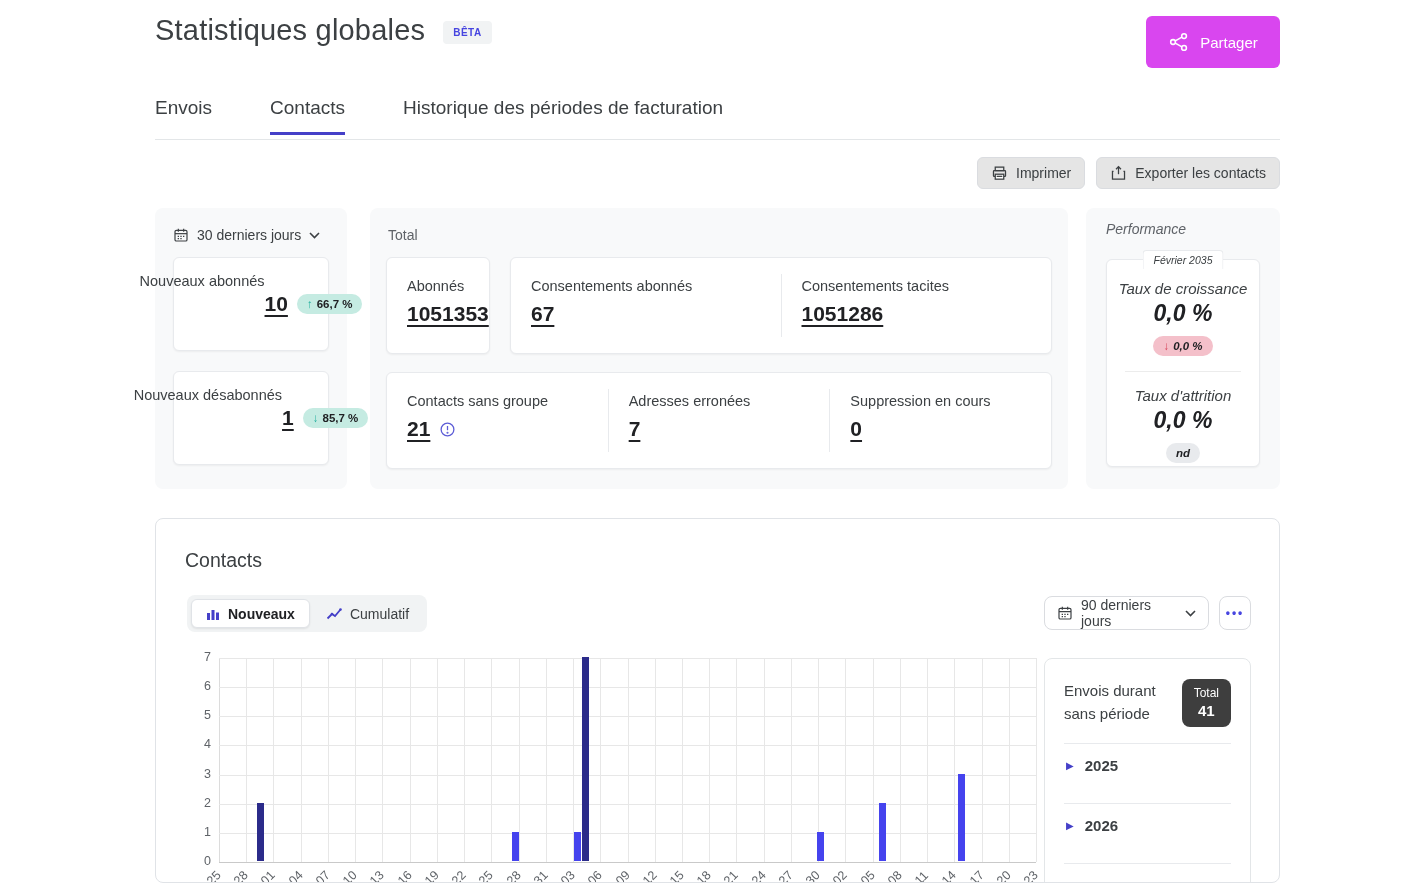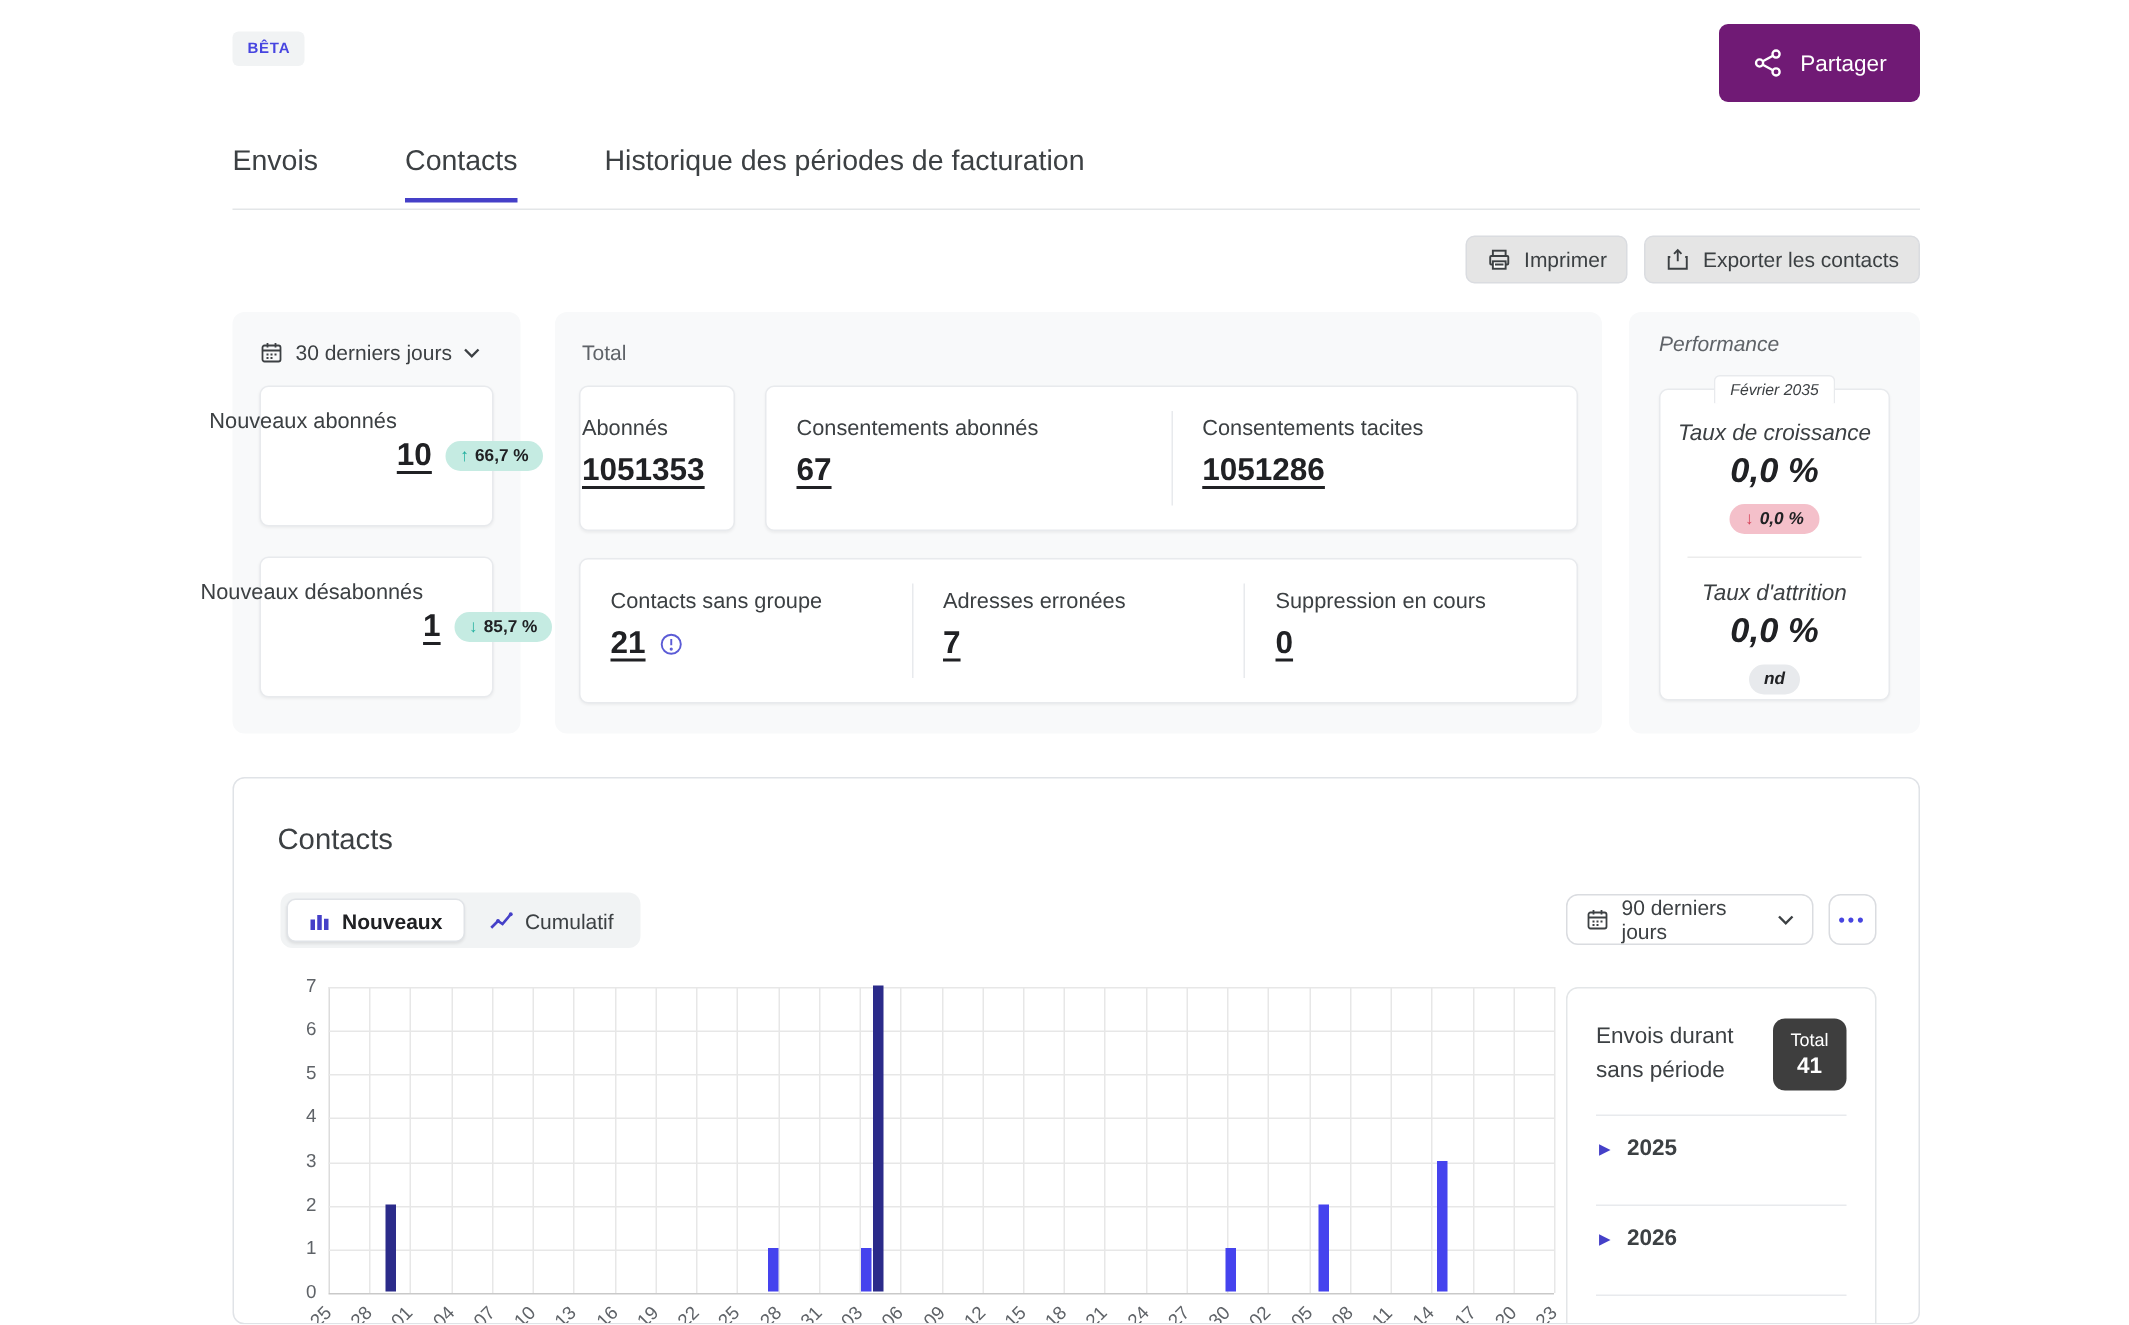--- a/index.html
+++ b/index.html
@@ -3,21 +3,21 @@
 <meta charset="utf-8">
 <style>
   * { margin:0; padding:0; box-sizing:border-box; }
   body { background:#fff; font-family:"Liberation Sans", sans-serif; color:#3c4043; }
   .page { position:relative; width:1419px; height:883px; background:#fff; overflow:hidden; }
 
   
   .title-row { position:absolute; left:155px; top:14px; display:flex; align-items:flex-start; gap:18px; }
   .page-title { font-size:29px; font-weight:400; color:#3c4043; letter-spacing:.2px; }
   .beta-badge { margin-top:7px; background:#f1f3f4; color:#4745e0; font-size:10px; font-weight:700; letter-spacing:.5px; padding:6px 10px; border-radius:4px; }
-  .share-btn { position:absolute; right:139px; top:16px; width:134px; height:52px; background:#701a75; border:none; border-radius:6px; color:#fff; font-size:15px; font-family:inherit; display:flex; align-items:center; justify-content:center; gap:10px; cursor:pointer; }
+  .share-btn { position:absolute; right:139px; top:16px; width:134px; height:52px; background:#d946ef; border:none; border-radius:6px; color:#fff; font-size:15px; font-family:inherit; display:flex; align-items:center; justify-content:center; gap:10px; cursor:pointer; }
 
   
   .tabs { position:absolute; left:155px; top:97px; display:flex; gap:58px; font-size:19px; color:#3c4043; }
   .tab { padding-bottom:13px; cursor:pointer; }
   .tab.active { border-bottom:3px solid #4540c8; }
   .tabs-divider { position:absolute; left:155px; width:1125px; top:139px; height:1px; background:#e3e6e8; }
 
   
   .actions { position:absolute; top:157px; right:139px; display:flex; gap:11px; }
   .light-btn { height:32px; background:#e5e5e5; border:1px solid #dadce0; border-radius:6px; font-size:14px; font-family:inherit; color:#3c4043; display:flex; align-items:center; gap:8px; padding:0 13px; cursor:pointer; }
@@ -38,21 +38,21 @@
   .pill.teal .pill-arrow { color:#1fae9d; }
   .pill.pink { background:#f4c0ca; }
   .pill.pink .pill-arrow { color:#d53f56; }
   .pill.gray { background:#e8eaed; }
   .pill-arrow { font-weight:700; }
 
   .total-panel { width:698px; height:281px; padding:13px 16px; margin-right:18px; }
   .total-panel .panel-label { padding:6px 2px 14px 2px; }
   .stat-row { display:flex; gap:20px; margin-bottom:18px; }
   .stat-card { background:#fff; border:1px solid #e8eaed; border-radius:6px; box-shadow:0 1px 2px rgba(0,0,0,.05); height:97px; }
-  .stat-card.single { width:104px; padding:20px 1px; }
+  .stat-card.single { width:104px; padding:20px 20px; }
   .stat-card.multi { flex:1; display:flex; padding:16px 0; }
   .stat-col { flex:1; padding:4px 20px; }
   .stat-col + .stat-col { border-left:1px solid #e8eaed; }
   .stat-label { font-size:14.5px; color:#3c4043; margin-bottom:8px; white-space:nowrap; }
 
   .perf-panel { width:194px; height:281px; padding:13px 20px;font-style:italic; }
   .perf-card { position:relative; margin-top:22px; background:#fff; border:1px solid #e8eaed; border-radius:6px; box-shadow:0 1px 2px rgba(0,0,0,.05); height:208px; text-align:center; padding-top:20px; }
   .month-tab { position:absolute; top:-10px; left:50%; transform:translateX(-50%); background:#fff; border:1px solid #e8eaed; border-bottom:none; border-radius:4px 4px 0 0; font-size:10.5px; color:#3c4043; padding:3px 10px; white-space:nowrap; }
   .perf-metric-label { font-size:15px; color:#3c4043; }
   .perf-value { font-size:23px; font-weight:700; color:#202124; margin:3px 0 9px; }
@@ -90,20 +90,21 @@
   .year-label { font-size:15px; font-weight:700; color:#3c4043; }
 
   svg { display:block; }
 </style>
 </head>
 <body>
 
 <div class="page">
 
   <div class="title-row">
+    <div class="page-title">Statistiques globales</div>
     <div class="beta-badge">BÊTA</div>
   </div>
   <button class="share-btn">
     <span>
       <svg width="22" height="22" viewBox="0 0 24 24" fill="none" stroke="#fff" stroke-width="1.7">
         <circle cx="17.5" cy="5.5" r="2.6"></circle>
           <circle cx="5.5" cy="12" r="2.6"></circle>
           <circle cx="17.5" cy="18.5" r="2.6"></circle>
         <line x1="7.9" y1="10.8" x2="15.2" y2="6.7"></line>
           <line x1="7.9" y1="13.2" x2="15.2" y2="17.3"></line>

